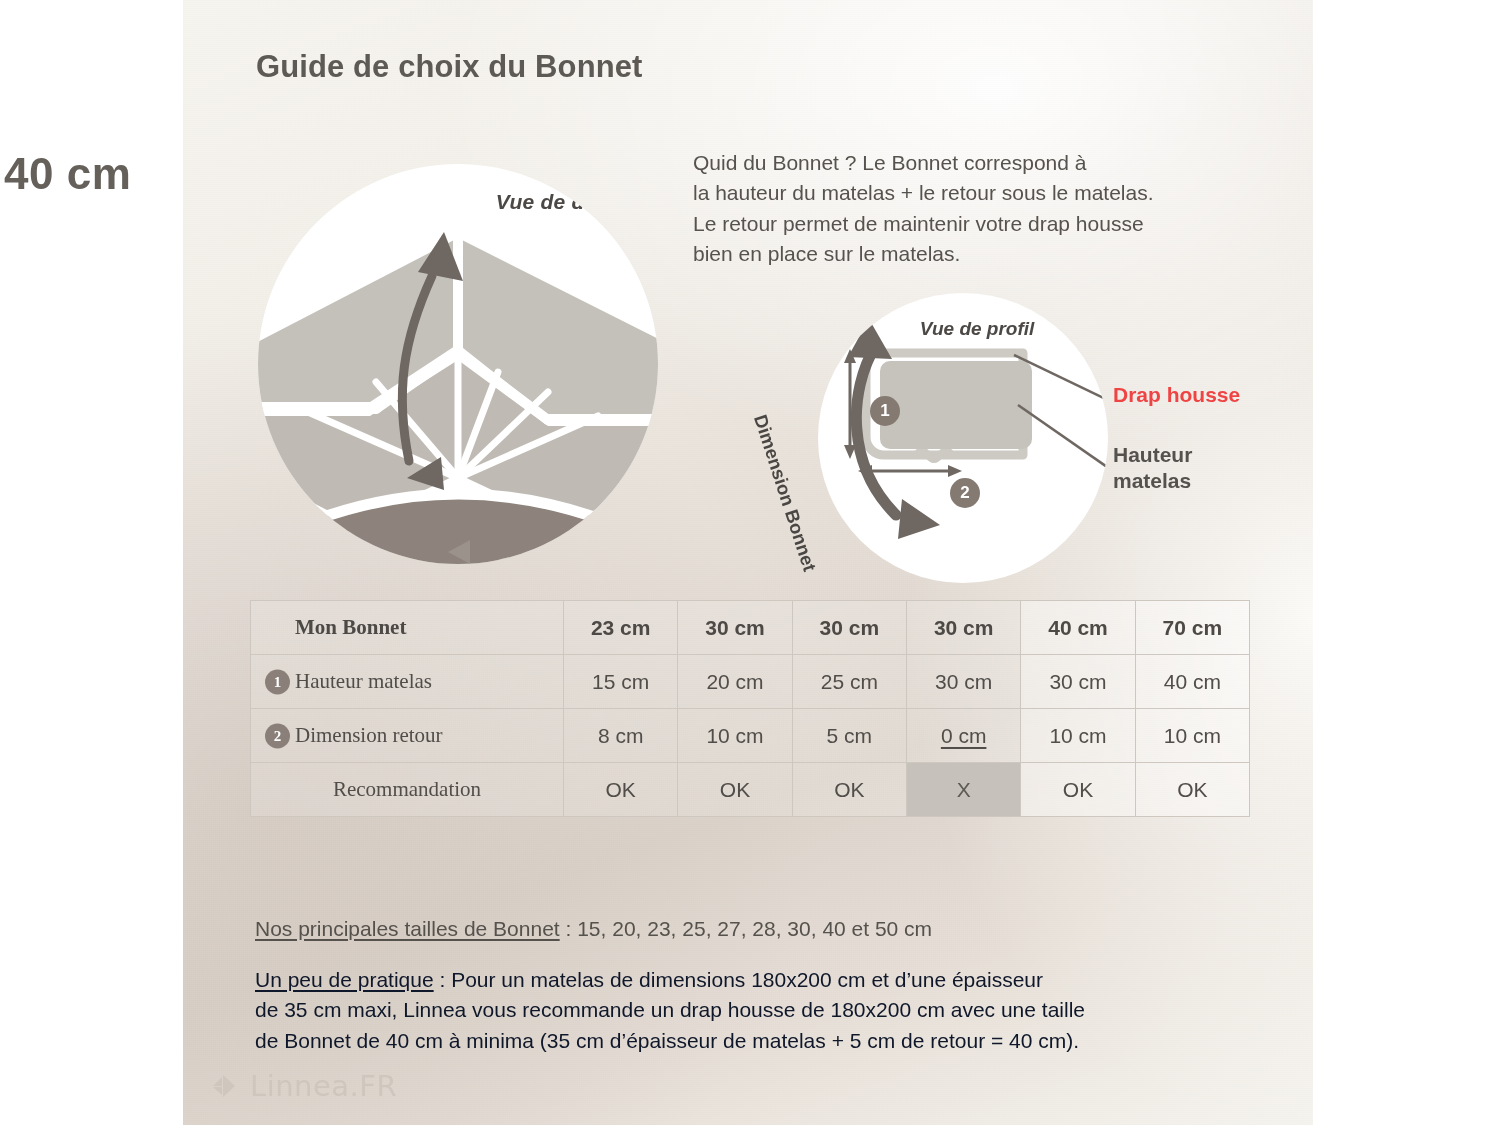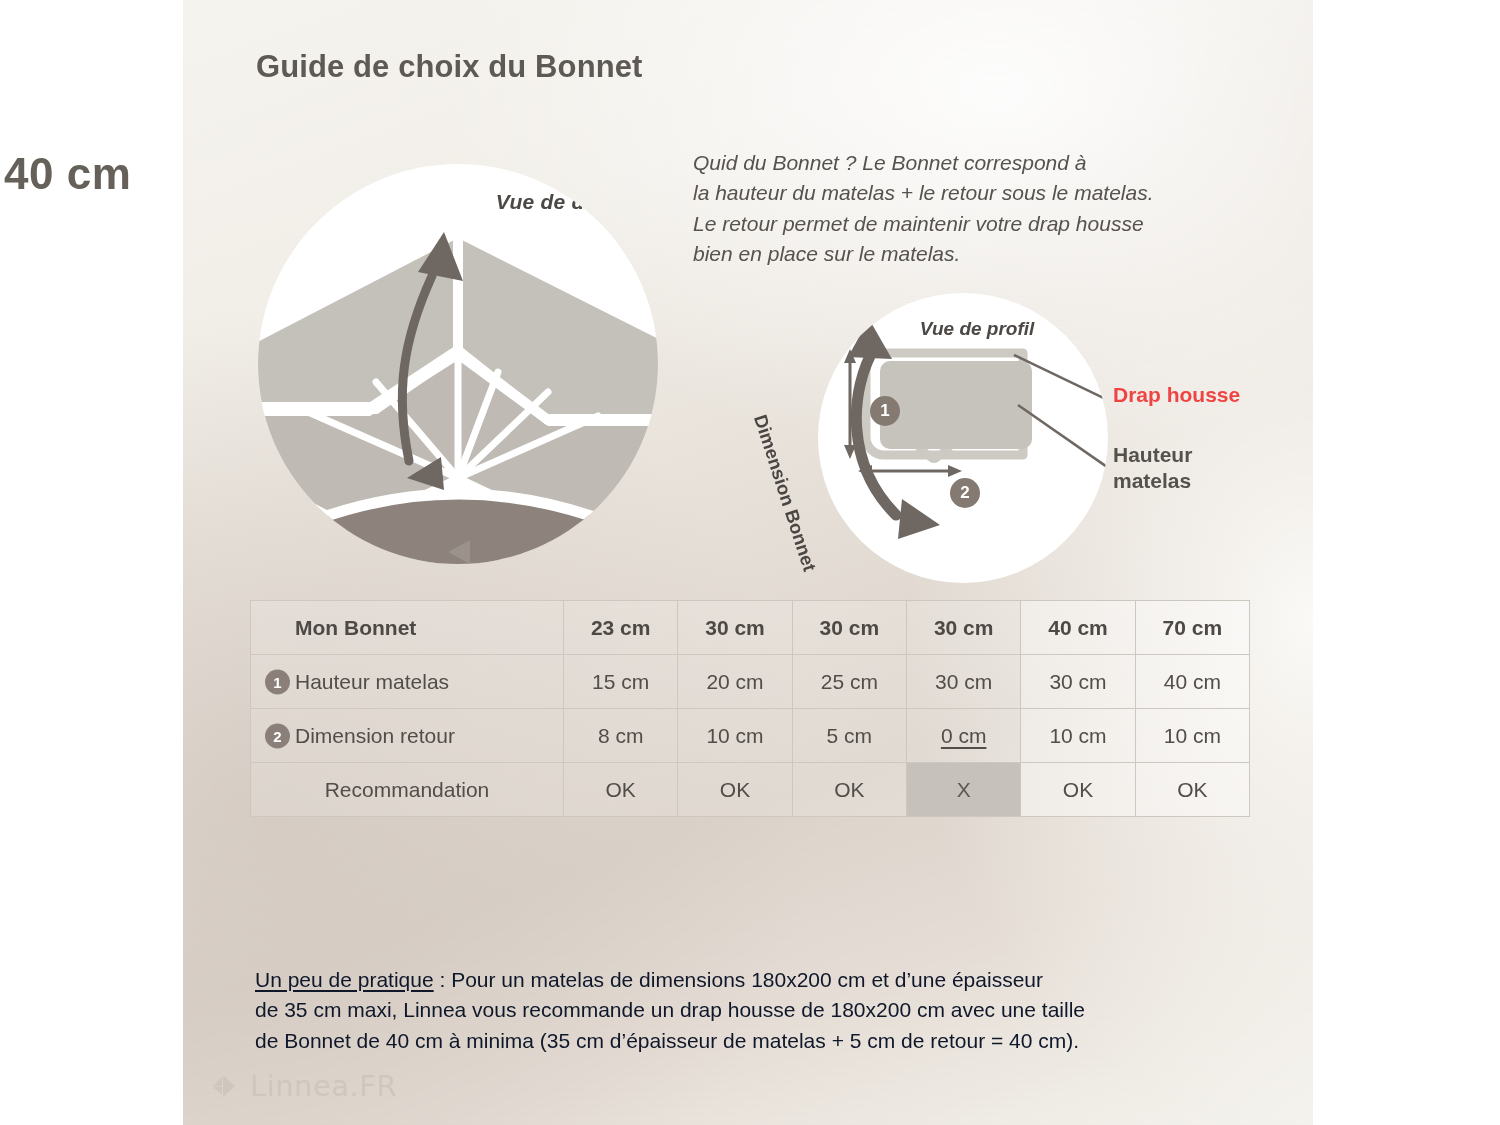--- a/index.html
+++ b/index.html
@@ -38,21 +38,21 @@
     line-height:1.22;margin:0;
   }
   .title2{
     font-size:24.5px;font-weight:bold;color:#5d5954;letter-spacing:.1px;
     line-height:1.22;margin:4px 0 0 0;
   }
 
   
   .intro{
     position:absolute;left:693px;top:148px;width:575px;
-    font-size:21px;line-height:1.45;color:#56524d;font-style:italic;
+    font-size:21px;line-height:1.45;color:#56524d;
   }
   .intro div{white-space:nowrap;}
 
   
   .circle1{
     position:absolute;left:258px;top:164px;width:400px;height:400px;
     border-radius:50%;background:#ffffff;overflow:hidden;
   }
   .c1-label{
     position:absolute;left:0;top:26px;width:400px;text-align:right;
@@ -105,21 +105,21 @@
   .tbl td{
     border:1px solid #cdc7c0;
     height:53px;
     text-align:center;
     font-size:21px;color:#514d49;
     background:rgba(255,255,255,0.16);
     padding:0;
   }
   .tbl tr:first-child td{font-weight:bold;color:#4d4945;}
   .tbl td.rowhead{
-    text-align:left;padding-left:44px;position:relative;width:268px;
+    text-align:left;padding-left:44px;position:relative;width:268px;font-family:Liberation Serif, serif;
   }
   .tbl td.rowhead.nohead{padding-left:0;text-align:center;}
   .tbl td.rowhead.plainhead{padding-left:44px;}
   .tbl td .rb{
     position:absolute;left:14px;top:50%;transform:translateY(-50%);
     width:25px;height:25px;border-radius:50%;background:#8a8079;color:#fff;
     font-size:15px;font-weight:bold;display:flex;align-items:center;justify-content:center;
   }
   .tbl td.flag{background:#c6c1bb;color:#5d5954;}
   .tbl td u{text-decoration:underline;text-underline-offset:4px;}
@@ -295,20 +295,23 @@
           <td>OK</td>
           <td>OK</td>
           <td class="flag">X</td>
           <td class="lightcol">OK</td>
           <td class="lightcol">OK</td>
         </tr>
       </tbody>
     </table>
 
 
+    <div class="sizes">
+      <u>Nos principales tailles de Bonnet</u><span> : 15, 20, 23, 25, 27, 28, 30, 40 et 50 cm</span>
+    </div>
 
     <div class="prat">
       <div><u>Un peu de pratique</u><span> : Pour un matelas de dimensions 180x200 cm et d’une épaisseur</span></div>
       <div>de 35 cm maxi, Linnea vous recommande un drap housse de 180x200 cm avec une taille</div>
       <div>de Bonnet de 40 cm à minima (35 cm d’épaisseur de matelas + 5 cm de retour = 40 cm).</div>
     </div>
 
     <div class="logo">
       <svg width="30" height="26" viewBox="0 0 30 26">
         <polygon points="13,2 25,13 13,24 13,13" fill="#cfc6bd"></polygon>

